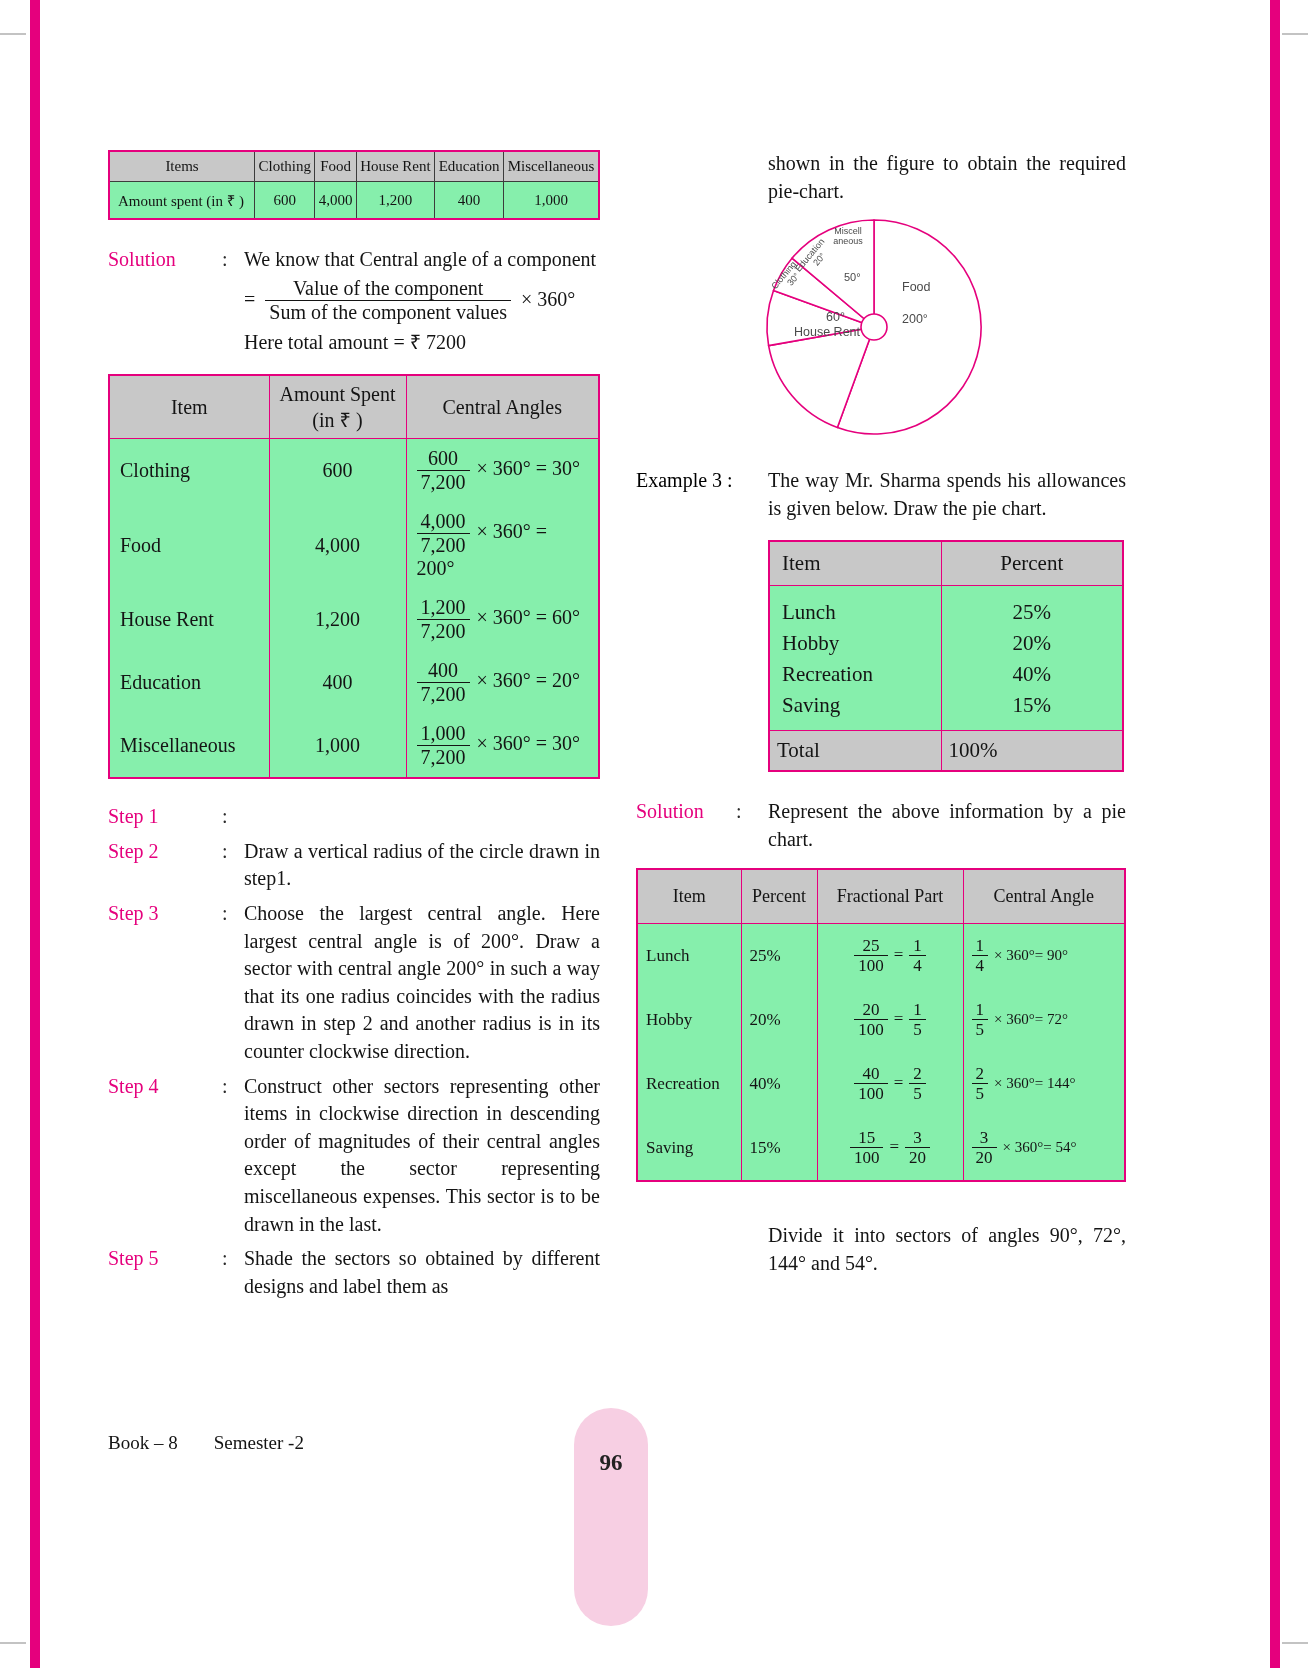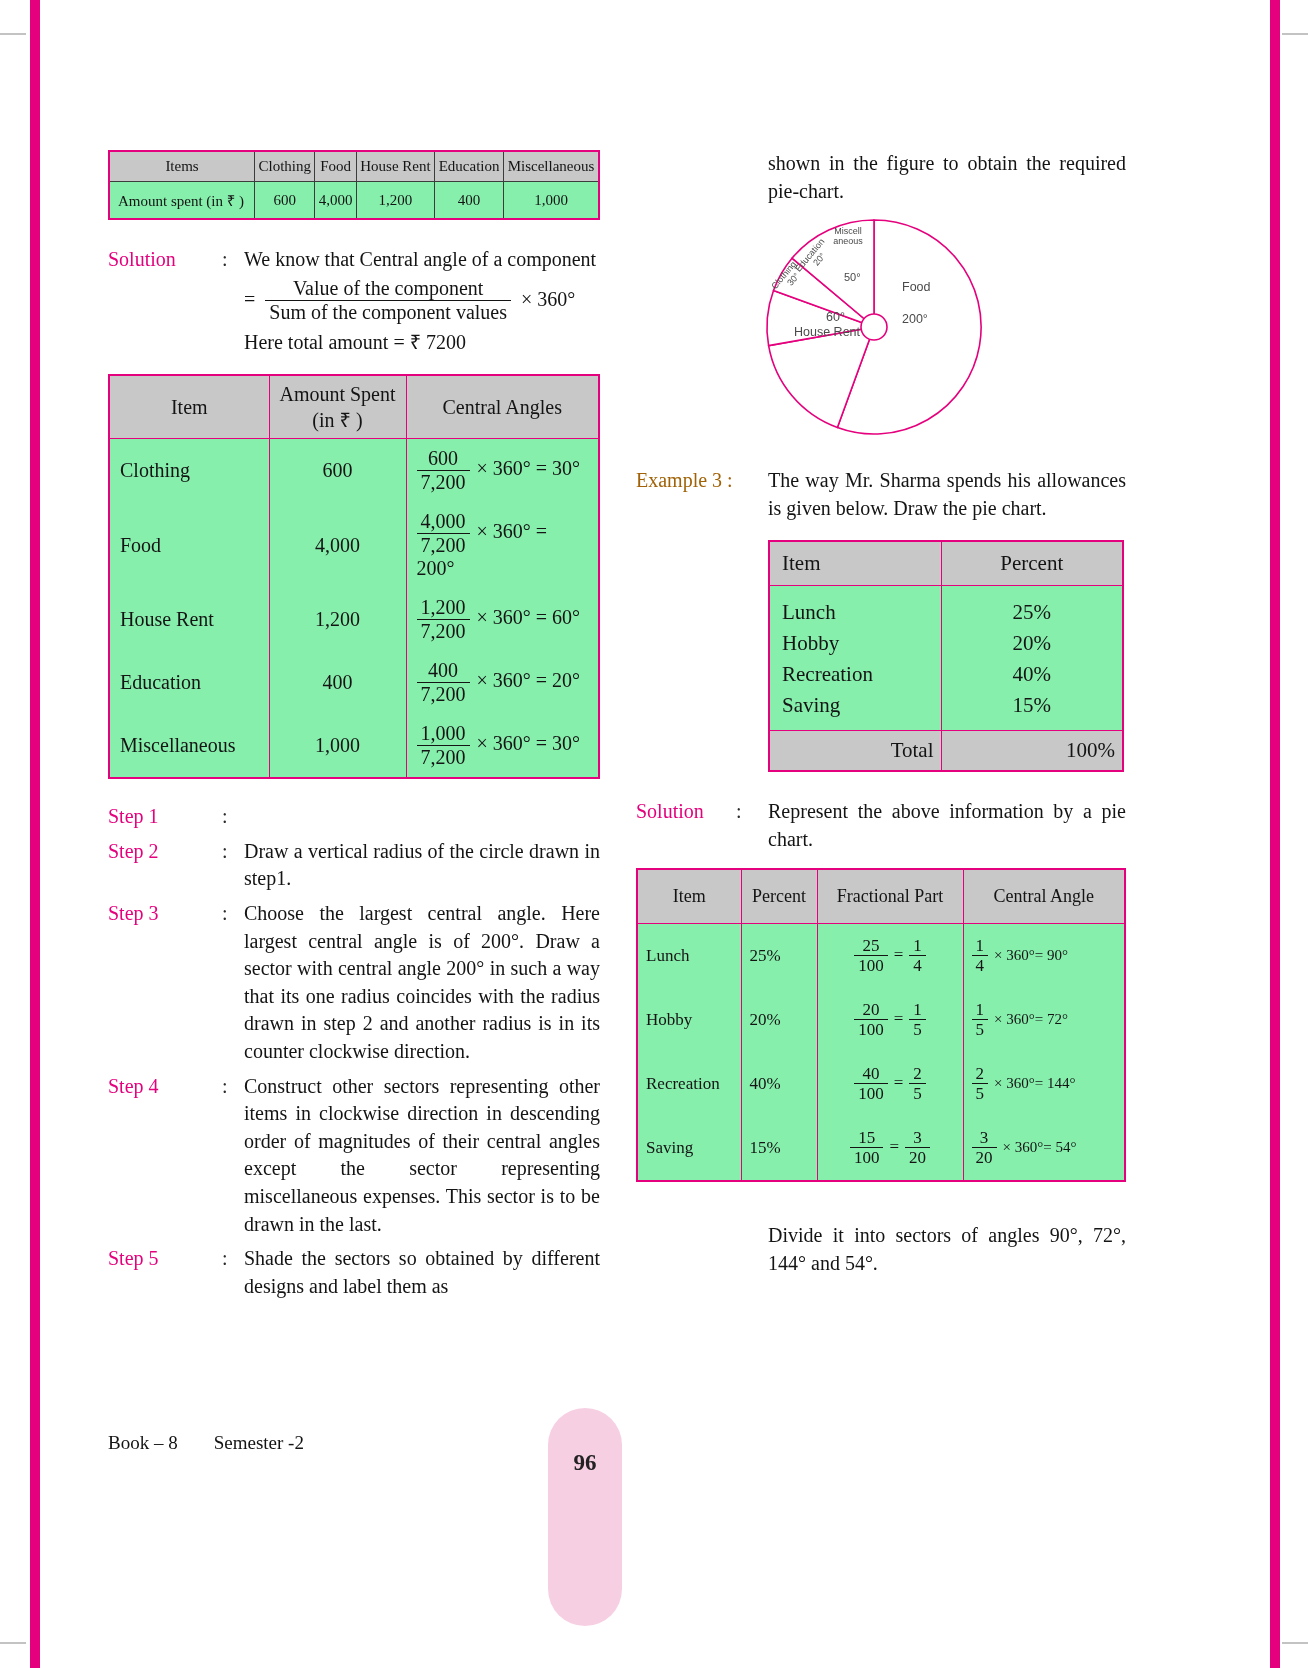--- a/index.html
+++ b/index.html
@@ -21,21 +21,21 @@
   p, .txt { font-size:20px; line-height:1.38; }
   .justify { text-align:justify; }
 
   
   .hang { display:flex; align-items:flex-start; margin-bottom:8px; }
   .hang .lbl { flex:none; width:114px; color:#e5007d; font-size:20px; line-height:1.38; }
   .hang .sep { flex:none; width:22px; font-size:20px; color:#2a2a2a; line-height:1.38; }
   .hang .txt { flex:1; text-align:justify; }
   .hang-r .lbl { width:100px; }
   .hang-r .sep { width:32px; }
-  .lbl-ex { flex:none; width:132px; color:#a16207; font-size:20px; line-height:1.38; }
+  .lbl-ex { flex:none; width:132px; color:#000000; font-size:20px; line-height:1.38; }
 
   table { border-collapse:collapse; background:#86efac; }
 
   
   .t1 { width:100%; border:2px solid #e5007d; margin-bottom:26px; }
   .t1 th { background:#c8c8c8; border:1px solid #3c3c3c; font-weight:normal; font-size:15px; padding:6px 3px; }
   .t1 td { border:1px solid #3c3c3c; font-size:15px; text-align:center; padding:8px 3px; vertical-align:middle; }
   .t1 td.rowlabel { text-align:left; padding:8px 8px; }
 
   
@@ -60,38 +60,38 @@
   .pie-wrap svg { position:absolute; left:96px; top:4px; }
 
   
   .t3 { width:356px; margin:18px 0 26px 132px; border:2px solid #e5007d; }
   .t3 th { background:#c8c8c8; border:1px solid #e5007d; font-weight:normal; font-size:21px; padding:9px 10px; }
   .t3 th.h-item { text-align:left; padding-left:12px; }
   .t3 td { border-left:1px solid #e5007d; border-right:1px solid #e5007d; font-size:21px; padding:3px 12px; }
   .t3 td.pct { text-align:center; }
   .t3 tr.first td { padding-top:14px; }
   .t3 tr.last td { padding-bottom:12px; }
-  .t3 tr.total-row td { background:#c8c8c8; border-top:1px solid #e5007d; text-align:right; padding:7px; }
+  .t3 tr.total-row td { background:#c8c8c8; border-top:1px solid #e5007d; text-align:left; padding:7px; }
 
   
   .t4 { width:490px; border:2px solid #e5007d; margin-top:14px; }
   .t4 th { background:#c8c8c8; border:1px solid #e5007d; font-weight:normal; font-size:18px; padding:16px 4px; text-align:center; }
   .t4 td { border-left:1px solid #e5007d; border-right:1px solid #e5007d; vertical-align:middle; padding:12px 8px; font-size:17px; }
   .t4 td.item, .t4 td.pct { font-size:17px; }
   .t4 td.fp { text-align:center; }
   .t4 .fp-eq { margin:0 6px; }
   .t4 .ca-rest { font-size:15px; margin-left:6px; }
 
   .closing { margin:40px 0 0 132px; width:358px; }
   .closing p { text-align:justify; }
 
   .footer-left { position:absolute; left:108px; top:1432px; font-size:19px;text-align:center; }
   .footer-left .sp { margin-left:36px; }
   .page-pill {
-    position:absolute; left:548px; top:1408px; width:74px; height:218px;
+    position:absolute; left:574px; top:1408px; width:74px; height:218px;
     background:#f7cfe3; border-radius:40px; text-align:center;
   }
   .page-pill span { display:inline-block; margin-top:42px; font-size:23px; font-weight:bold; color:#222; }
 </style>
 </head>
 <body>
 
 <div class="page">
 
   <div class="accent-strip strip-left"></div>

